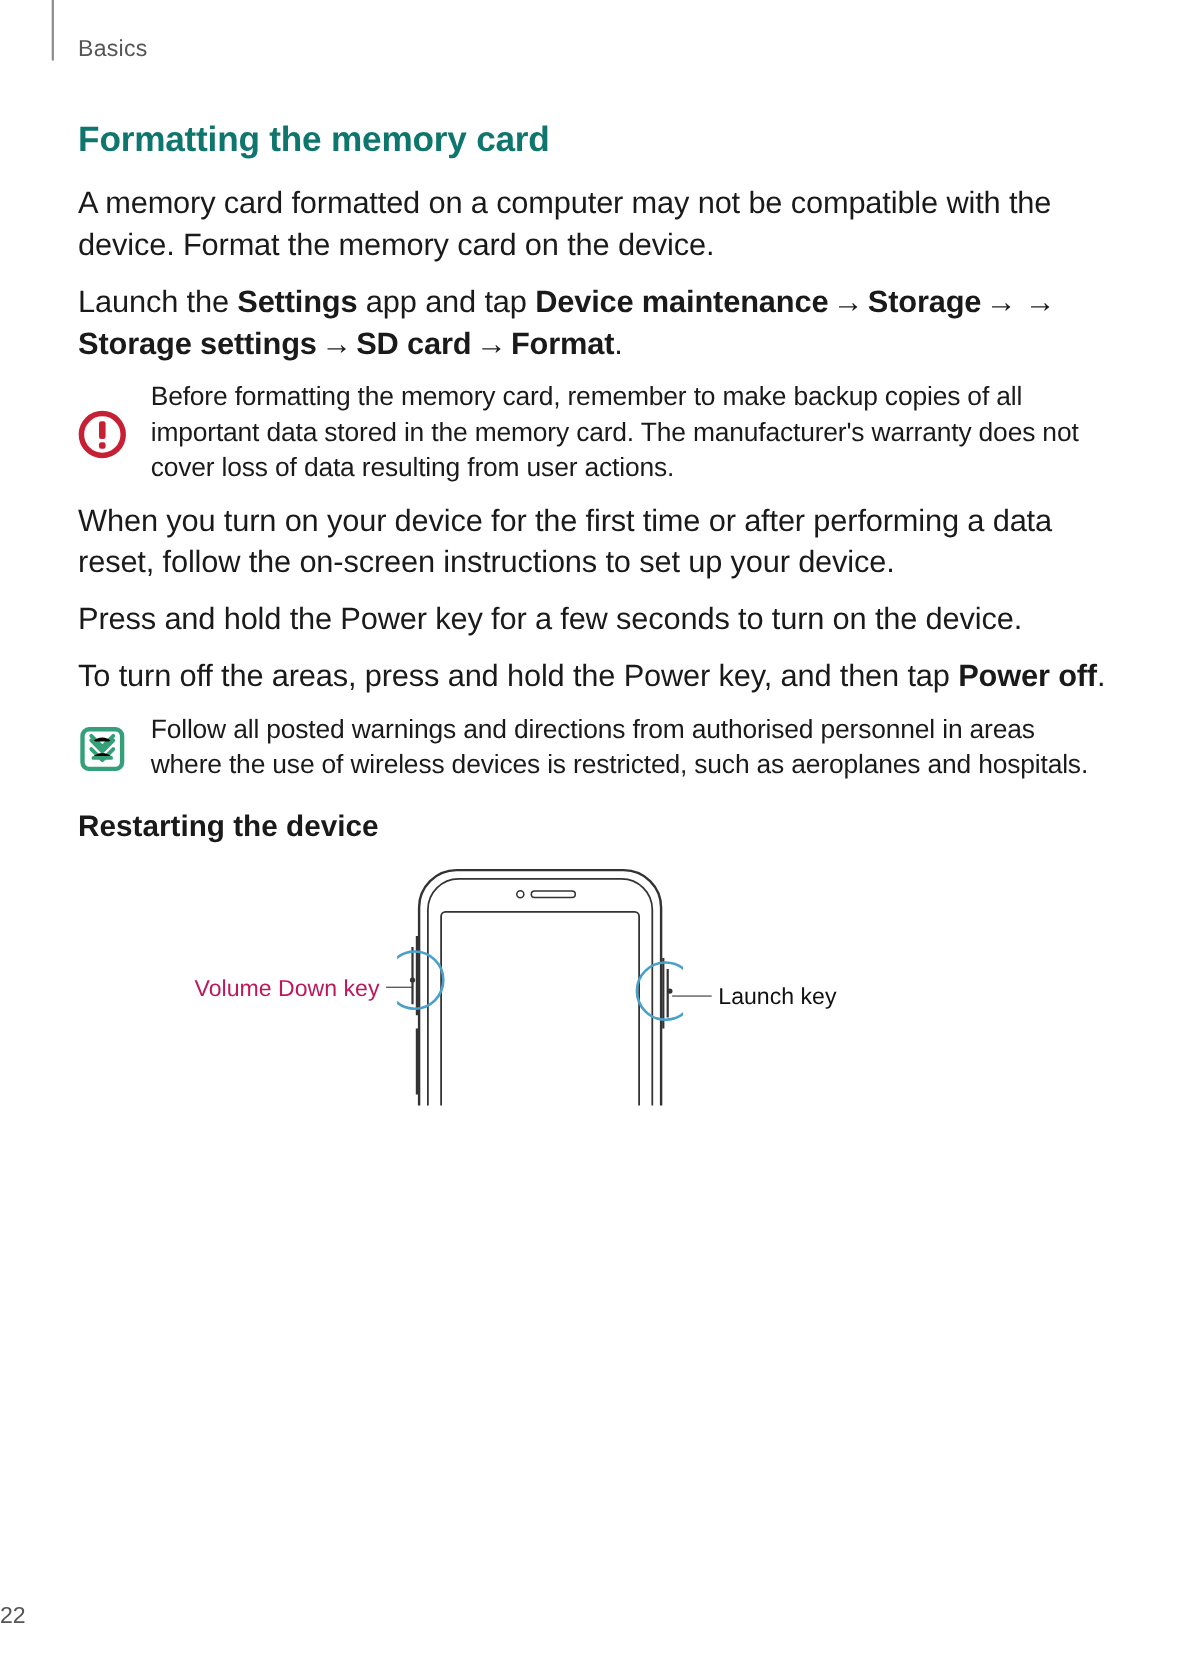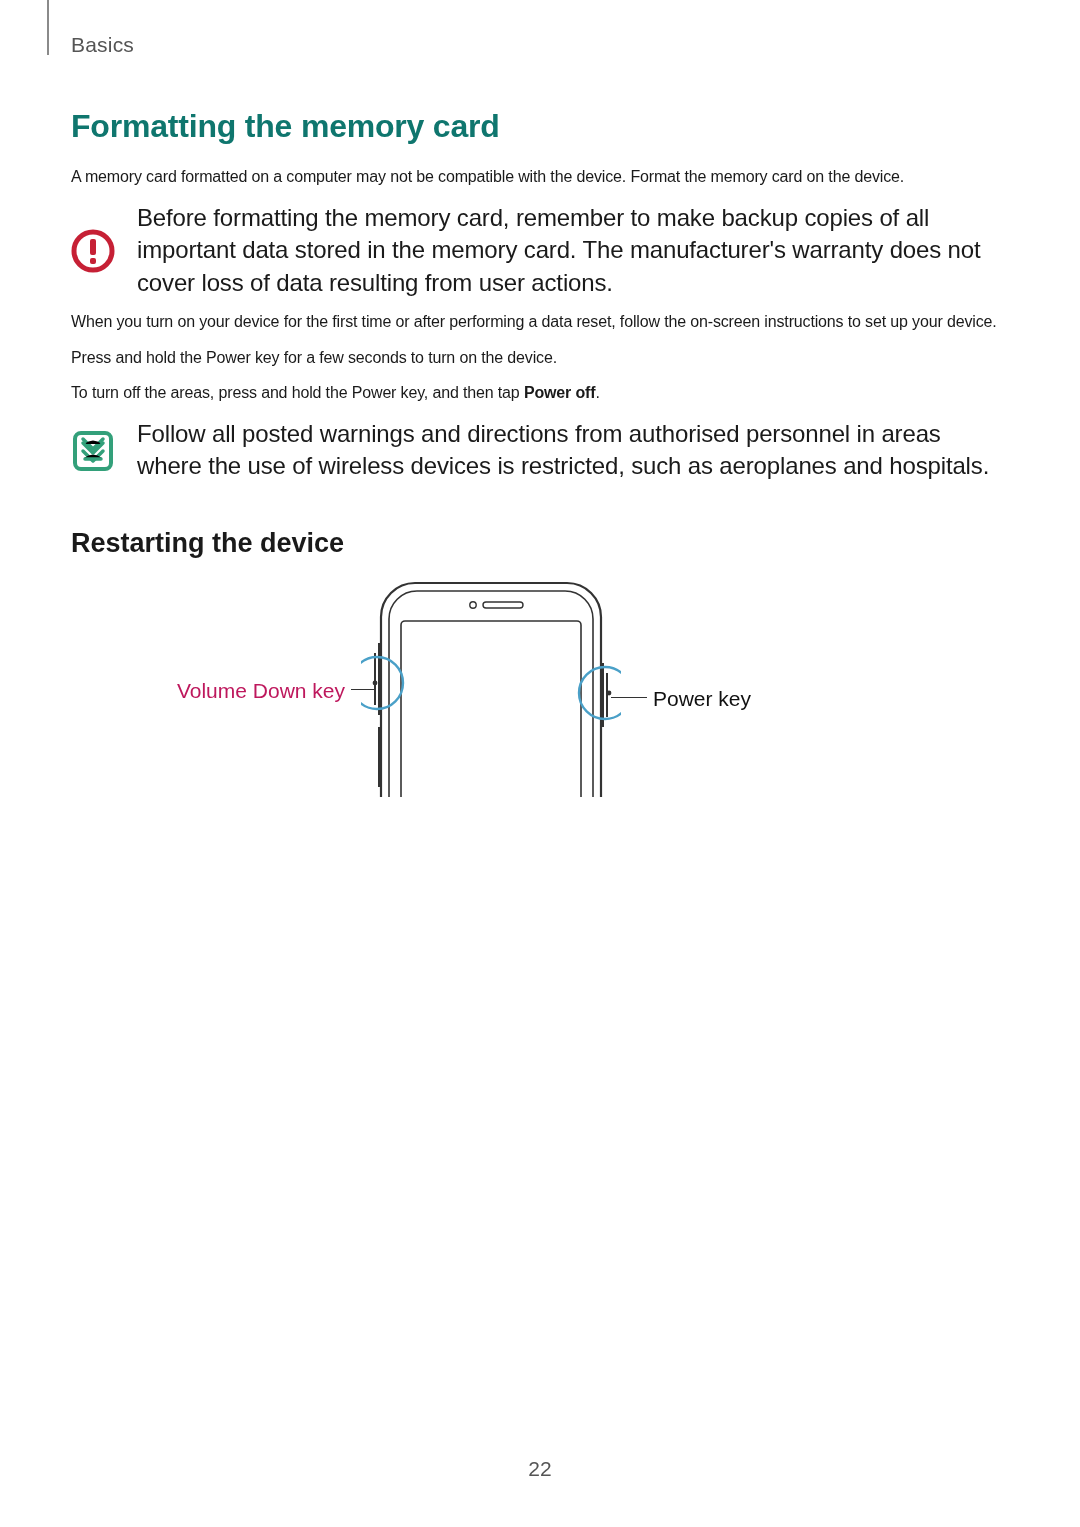--- a/index.html
+++ b/index.html
@@ -52,26 +52,26 @@
   h1.section-head {
     color: #3a7bb8;
     font-weight: 700;
     font-size: 42px;
     margin: 60px 0 18px 0;
     letter-spacing: -0.3px;
   }
   h3.minor-head {
     font-weight: 700;
     font-size: 27px;
-    margin: 42px 0 16px 0;
+    margin: 20px 0 16px 0;
     color: #1a1a1a;
   }
   p.body {
     margin: 0 0 14px 0;
-    font-size: 16px;
+    font-size: 28px;
     color: #1a1a1a;
     letter-spacing: -0.15px;
   }
   .arrow { display:inline-block; margin: 0 4px; }
   b { font-weight: 700; }
   .callout {
     display: flex;
     align-items: center;
     gap: 22px;
     margin: 10px 0 12px 0;
@@ -128,38 +128,40 @@
     top: 120px;
     width: 36px;
     height: 0;
     border-top: 1.5px solid #333;
   }
   .page-number {
     position: absolute;
     bottom: 44px;
     left: 0;
     width: 1080px;
-    text-align: center;
     font-size: 21px;
     color: #555;
   }
 </style>
 </head>
 <body>
 
 <div class="page">
   <div class="header-rule"></div>
   <div class="chapter-label">Basics</div>
 
   <div class="content">
 
     <h2 class="section-subhead">Formatting the memory card</h2>
 
     <p class="body">A memory card formatted on a computer may not be compatible with the device. Format the memory card on the device.</p>
 
+    <p class="body">
+      <span>Launch the </span><b>Settings</b><span> app and tap </span><b>Device maintenance</b><span class="arrow"> → </span><b>Storage</b><span class="arrow"> →    → </span><b>Storage settings</b><span class="arrow"> → </span><b>SD card</b><span class="arrow"> → </span><b>Format</b><span>.</span>
+    </p>
 
     <div class="callout">
       <div class="icon-slot">
         <svg viewBox="0 0 44 44" width="44" height="44">
           <circle cx="22" cy="22" r="19" fill="none" stroke="#c62035" stroke-width="5"></circle>
           <rect x="19" y="10" width="6" height="16" rx="2" fill="#c62035"></rect>
           <rect x="19" y="29" width="6" height="6" rx="2" fill="#c62035"></rect>
         </svg>
       </div>
       <div class="callout-text">Before formatting the memory card, remember to make backup copies of all important data stored in the memory card. The manufacturer's warranty does not cover loss of data resulting from user actions.</div>
@@ -210,19 +212,19 @@
         <line x1="246" y1="96" x2="246" y2="140" stroke="#333" stroke-width="2"></line>
 
         <circle cx="16" cy="106" r="26" fill="none" stroke="#4aa0c8" stroke-width="2.4"></circle>
         <circle cx="244" cy="116" r="26" fill="none" stroke="#4aa0c8" stroke-width="2.4"></circle>
 
         <circle cx="14" cy="106" r="2.4" fill="#333"></circle>
         <circle cx="248" cy="116" r="2.4" fill="#333"></circle>
       </svg>
 
       <div class="leader-right"></div>
-      <div class="label-right">Power key</div>
+      <div class="label-right">Launch key</div>
     </div>
 
   </div>
 
   <div class="page-number">22</div>
 </div>
 
 </body></html>

